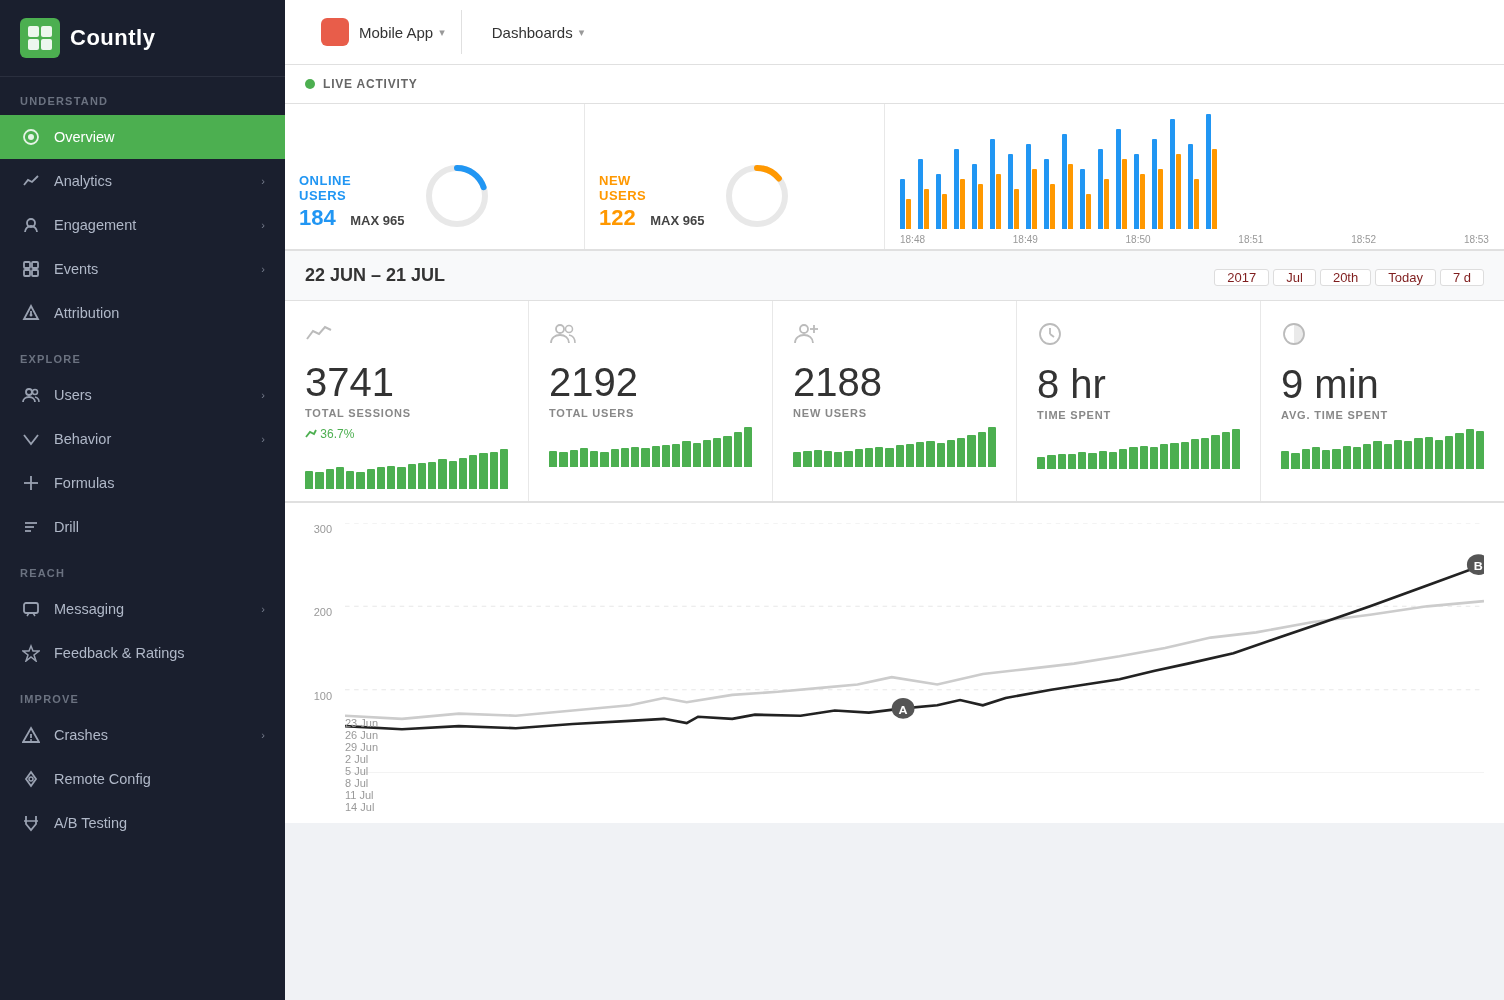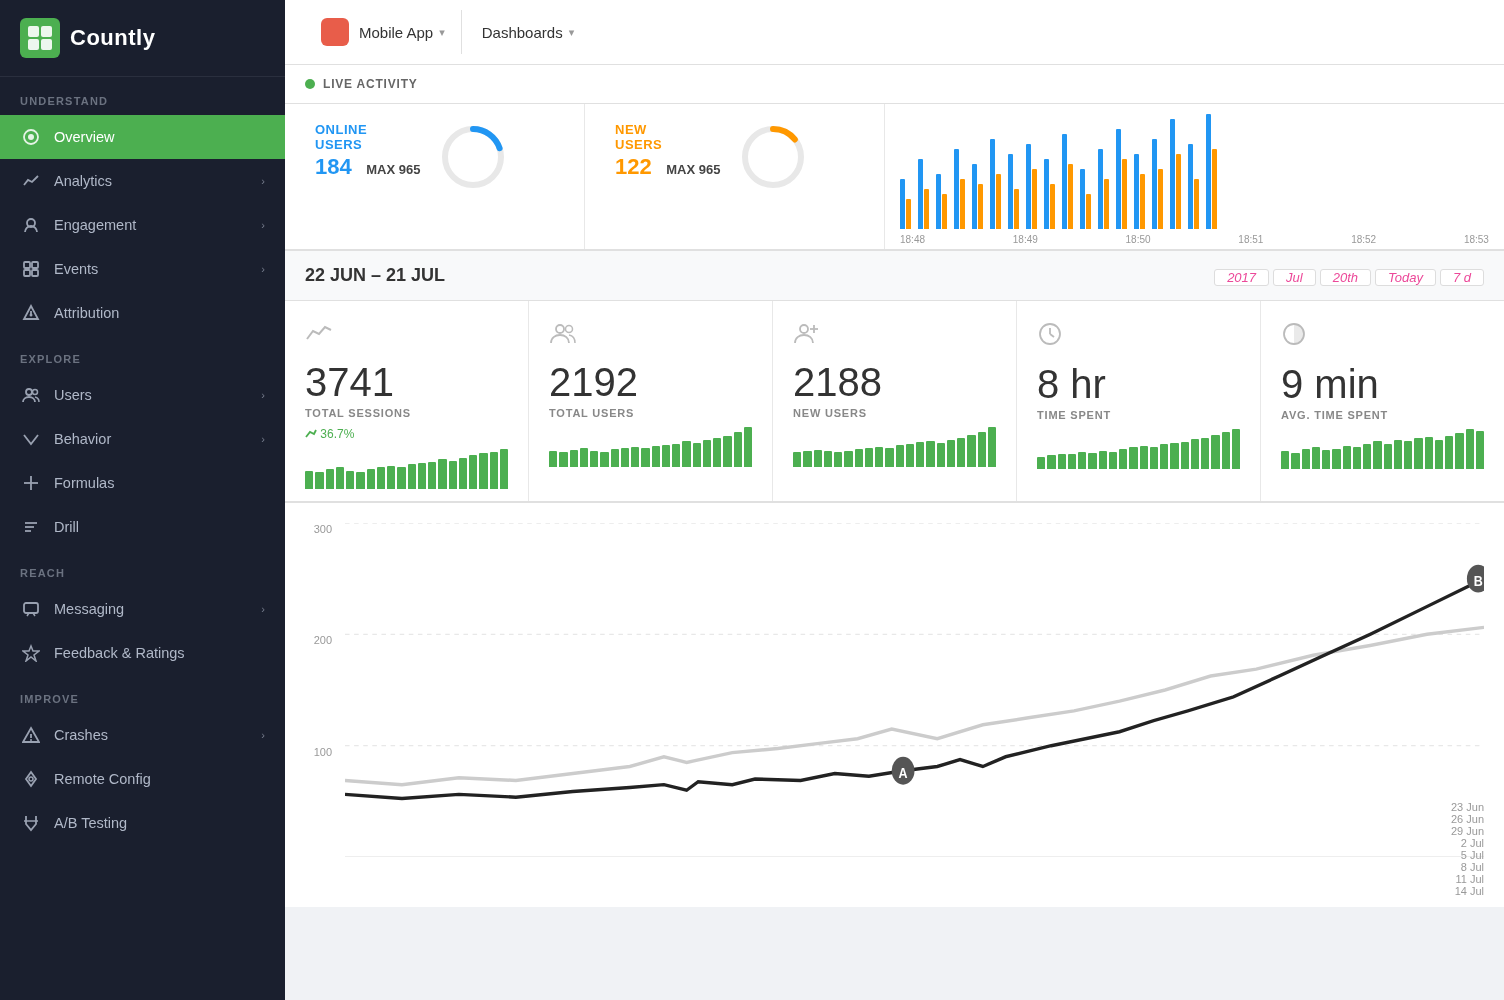--- a/index.html
+++ b/index.html
@@ -83,20 +83,21 @@
       display: flex;
       align-items: center;
       padding: 0 20px;
     }
     .app-selector {
       display: flex;
       align-items: center;
       padding: 8px 16px;
       border-right: 1px solid #e0e0e0;
       cursor: pointer;
+      margin-right: 10px;
     }
     .app-color-dot {
       width: 28px; height: 28px;
       border-radius: 6px;
       background: #e85d4a;
       margin-right: 10px;
     }
     .app-name { font-size: 15px; font-weight: 500; color: #333; }
     .dropdown-arrow { font-size: 11px; color: #999; margin-left: 6px; }
     .nav-dashboards {
@@ -128,22 +129,22 @@
     .live-dot { width: 10px; height: 10px; border-radius: 50%; background: #4caf50; margin-right: 8px; }
     .live-label { font-size: 12px; color: #666; font-weight: 600; letter-spacing: 0.8px; }
 
     .live-cards-container {
       background: #fff;
       display: flex;
       border-bottom: 2px solid #e0e0e0;
     }
     .live-card {
       display: flex;
-      align-items: flex-start;
-      padding: 18px 30px;
+      align-items: flex-end;
+      padding: 18px 14px;
       border-right: 1px solid #e8e8e8;
       min-width: 300px;
     }
     .live-card-text { margin-right: 18px; }
     .live-card-title { font-size: 13px; font-weight: 700; color: #2196f3; letter-spacing: 0.5px; }
     .live-card-title.orange { color: #ff9800; }
     .live-card-max { font-size: 13px; color: #444; margin-top: 2px; }
     .live-card-max span { font-size: 22px; font-weight: 700; color: #2196f3; }
     .live-card-max span.orange { color: #ff9800; }
 
@@ -183,23 +184,22 @@
       border-bottom: 1px solid #e0e0e0;
     }
     .date-range-label { font-size: 18px; font-weight: 600; color: #333; }
     .date-filter-buttons { display: flex; gap: 4px; }
     .filter-btn {
       padding: 0 12px;
       background: #fff;
       border: 1px solid #ddd;
       border-radius: 3px;
       font-size: 13px;
-      color: #ec4899;
+      color: #7f1d1d;
       cursor: pointer;
-      font-style: italic;
     }
 
     
     .stat-cards-row {
       display: flex;
       background: #fff;
       border-bottom: 2px solid #e0e0e0;
     }
     .stat-card {
       flex: 1;
@@ -227,22 +227,21 @@
       background: #4caf50;
       min-height: 4px;
       border-radius: 1px 1px 0 0;
     }
 
     
     .line-chart-section {
       background: #fff;
       padding: 20px;
       position: relative;
-      height: 404px;
-      text-align: right;
+      height: 320px;
     }
     .chart-y-labels {
       position: absolute;
       left: 0; top: 20px; bottom: 50px;
       width: 55px;
       display: flex;
       flex-direction: column;
       justify-content: space-between;
       align-items: flex-end;
       padding-right: 8px;

